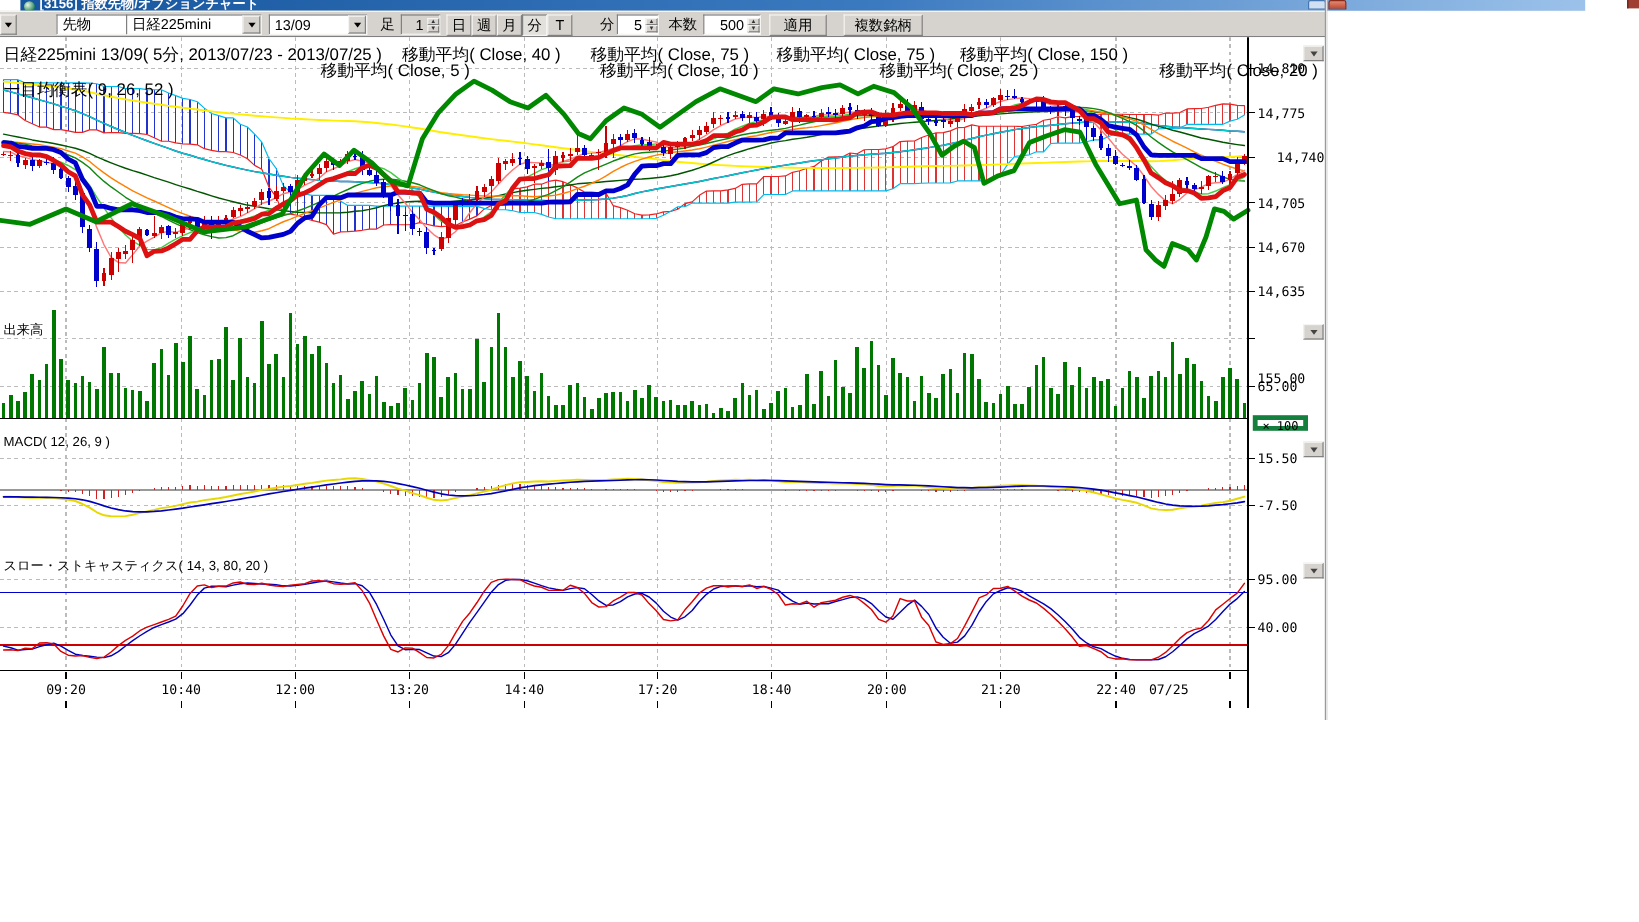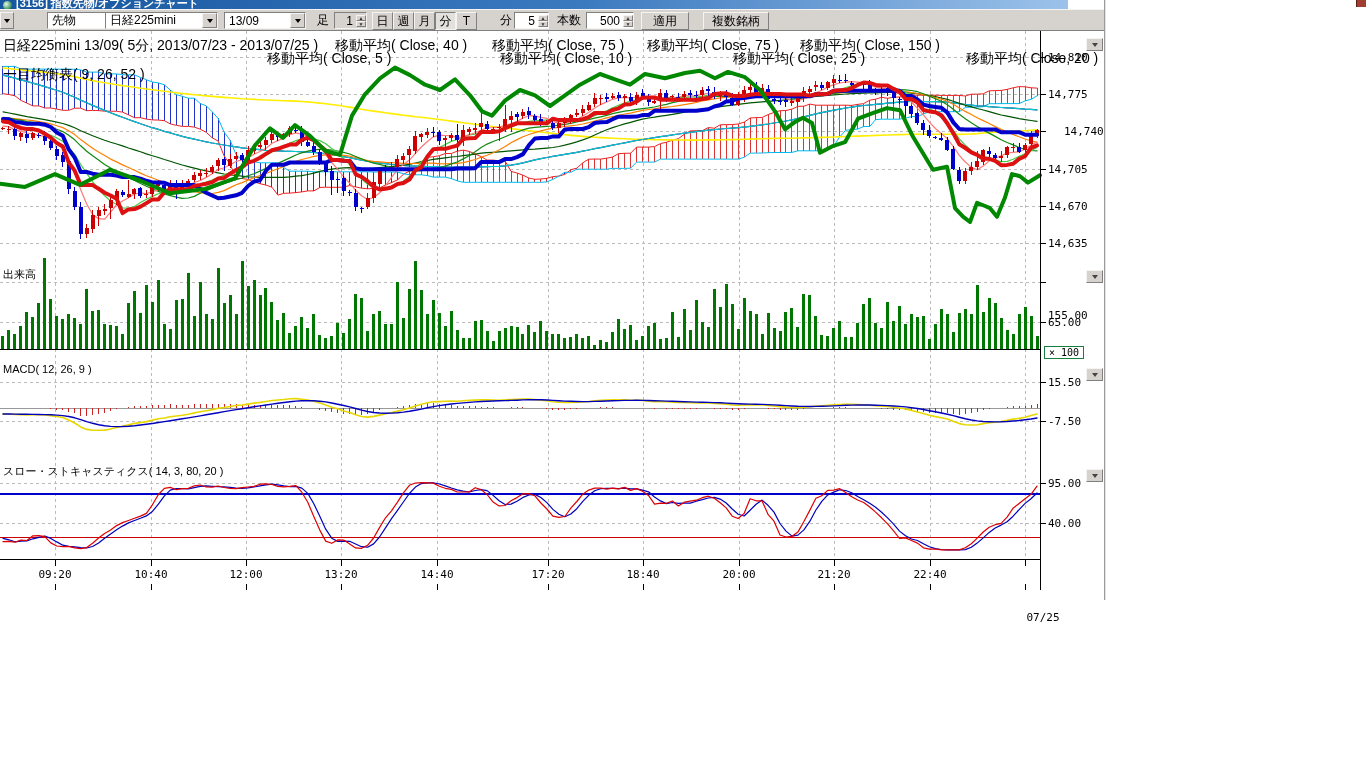--- a/index.html
+++ b/index.html
@@ -1,21 +1,21 @@
 <!DOCTYPE html>
 <html><head>
 <meta charset="utf-8">
 <style>
   * { margin:0; padding:0; box-sizing:border-box; }
   html,body { width:1366px; height:768px; background:#ffffff; overflow:hidden;
               font-family:"Liberation Sans", sans-serif; }
   #screen { position:relative; width:1366px; height:768px; background:#fff; }
 
   
-  #titlebar { position:absolute; left:0; top:0; width:1068px; height:9px; overflow:hidden;
+  #titlebar { position:absolute; left:17px; top:0; width:1304px; height:9px; overflow:hidden;
               background:linear-gradient(90deg,#16569e 0%,#3c7ac0 55%,#9cc2ea 100%); }
   #title-icon { position:absolute; left:3px; top:1px; width:9px; height:9px; border-radius:50%;
                 background:radial-gradient(circle at 35% 35%, #e8f6e8, #2e8b57 70%, #10502c); }
   #title-text { position:absolute; left:16px; top:-4px; color:#fff; font-size:11px; font-weight:bold;
                 white-space:nowrap; }
   .tb-btn { position:absolute; top:0; height:8px; width:15px; border-radius:2px 2px 0 0; }
   #tb-btn-restore { left:1073px; background:#cfe0f2; border:1px solid #4676b0; }
   #tb-btn-close { left:1090px; background:linear-gradient(#e08a70,#c24a33); border:1px solid #8a2a1a; }
   #screen-close-sliver { position:absolute; left:1356px; top:0; width:10px; height:7px;
                 background:#a03c30; border-left:1px solid #5c1f16; }
@@ -53,21 +53,21 @@
   .legend-item { position:absolute; top:0; }
   .panel-label { position:absolute; font-size:11px; color:#000; white-space:nowrap; }
   .axis-lab { position:absolute; left:1048px; width:56px; font-size:11px; color:#000;
               font-family:"DejaVu Sans Mono", monospace; }
   .time-lab { position:absolute; width:48px; text-align:center; font-size:11px; color:#000;
               font-family:"DejaVu Sans Mono", monospace; top:537px; }
   .dd-btn { position:absolute; left:1086px; width:17px; height:13px; background:#d6d3ce;
             border:1px solid; border-color:#f5f4f2 #808080 #808080 #f5f4f2;
             display:flex; align-items:center; justify-content:center; }
   .dd-btn .arr-dn { border-top-color:#444; }
-  #vol-mult { position:absolute; left:1044px; top:315px; border:1px solid #15803d; background:#fff;
+  #vol-mult { position:absolute; left:1044px; top:315px; border:4px solid #15803d; background:#fff;
               font-size:10px; padding:0 4px; height:13px; line-height:12px;
               font-family:"DejaVu Sans Mono", monospace; }
   #win-right-border { position:absolute; left:1104px; top:0; width:2px; height:600px;
               background:#9a9a9a; border-right:1px solid #e5e5e5; }
 </style>
 </head>
 <body>
 
 <div id="screen">
 
@@ -1091,21 +1091,21 @@
         <div class="time-lab" style="left: 31px;">09:20</div>
         <div class="time-lab" style="left: 127px;">10:40</div>
         <div class="time-lab" style="left: 222px;">12:00</div>
         <div class="time-lab" style="left: 317px;">13:20</div>
         <div class="time-lab" style="left: 413px;">14:40</div>
         <div class="time-lab" style="left: 524px;">17:20</div>
         <div class="time-lab" style="left: 619px;">18:40</div>
         <div class="time-lab" style="left: 715px;">20:00</div>
         <div class="time-lab" style="left: 810px;">21:20</div>
         <div class="time-lab" style="left: 906px;">22:40</div>
-        <div class="time-lab" style="left: 1019px; margin-top: 43px;">07/25</div>
+        <div class="time-lab" style="left: 950px;">07/25</div>
       </div>
 
     <div class="dd-btn" style="top:7px;">
         <span class="arr-dn"></span>
       </div>
     <div class="dd-btn" style="top:239px;">
         <span class="arr-dn"></span>
       </div>
     <div class="dd-btn" style="top:337px;">
         <span class="arr-dn"></span>

